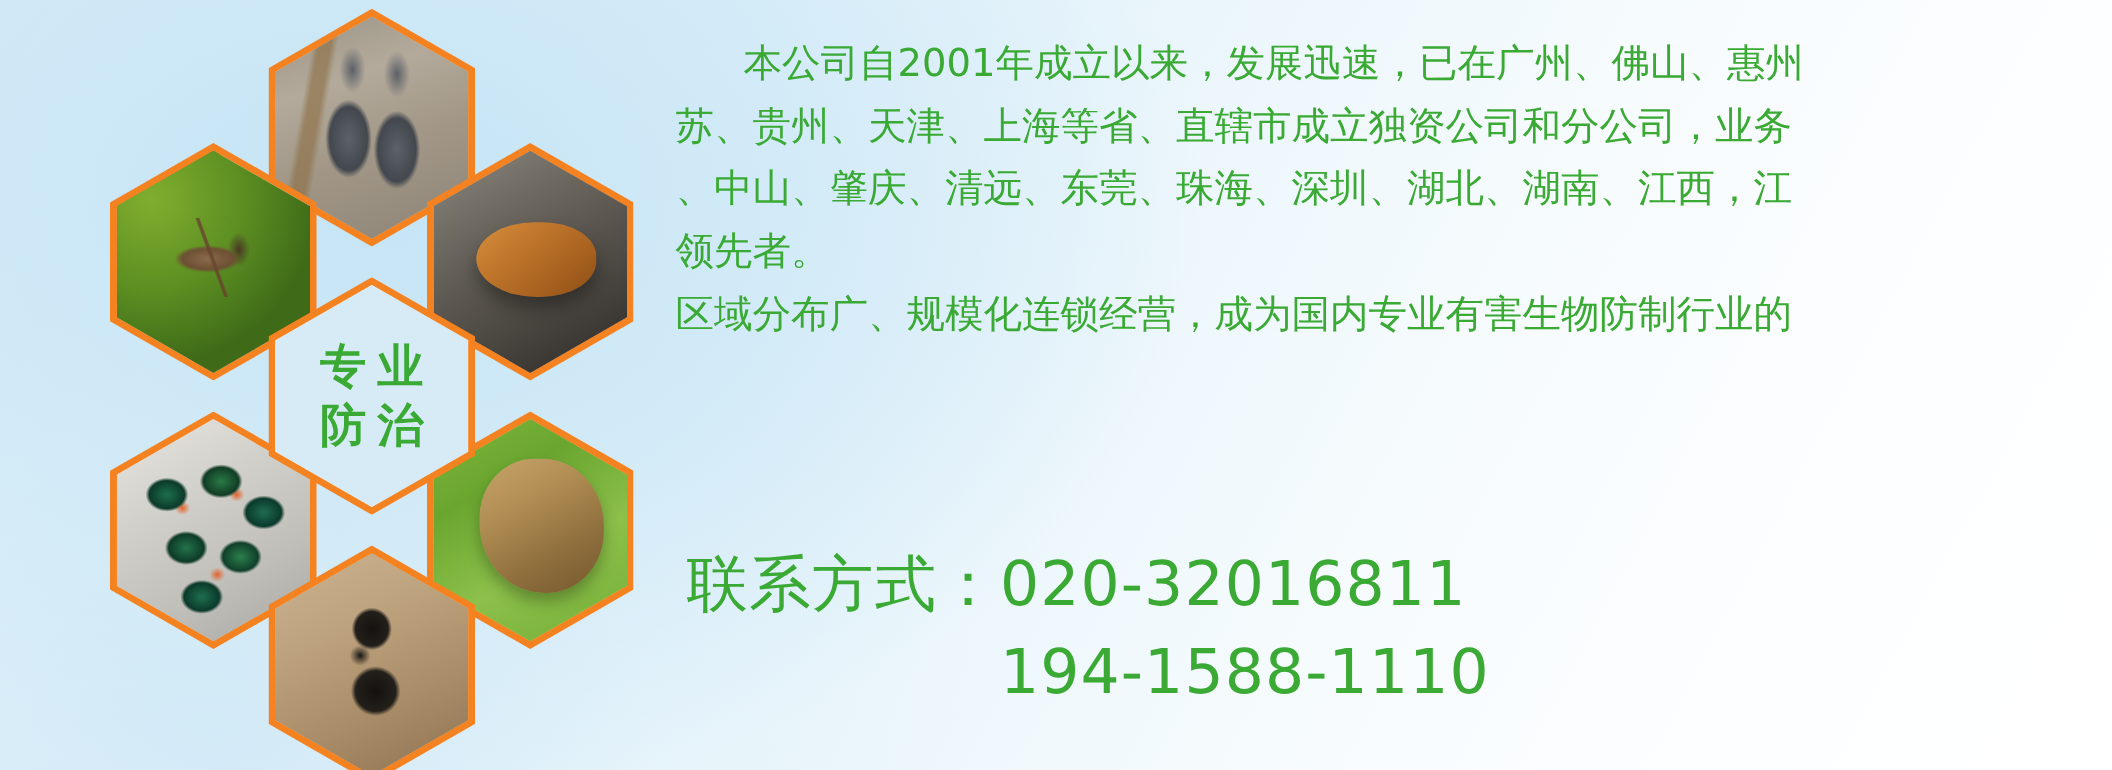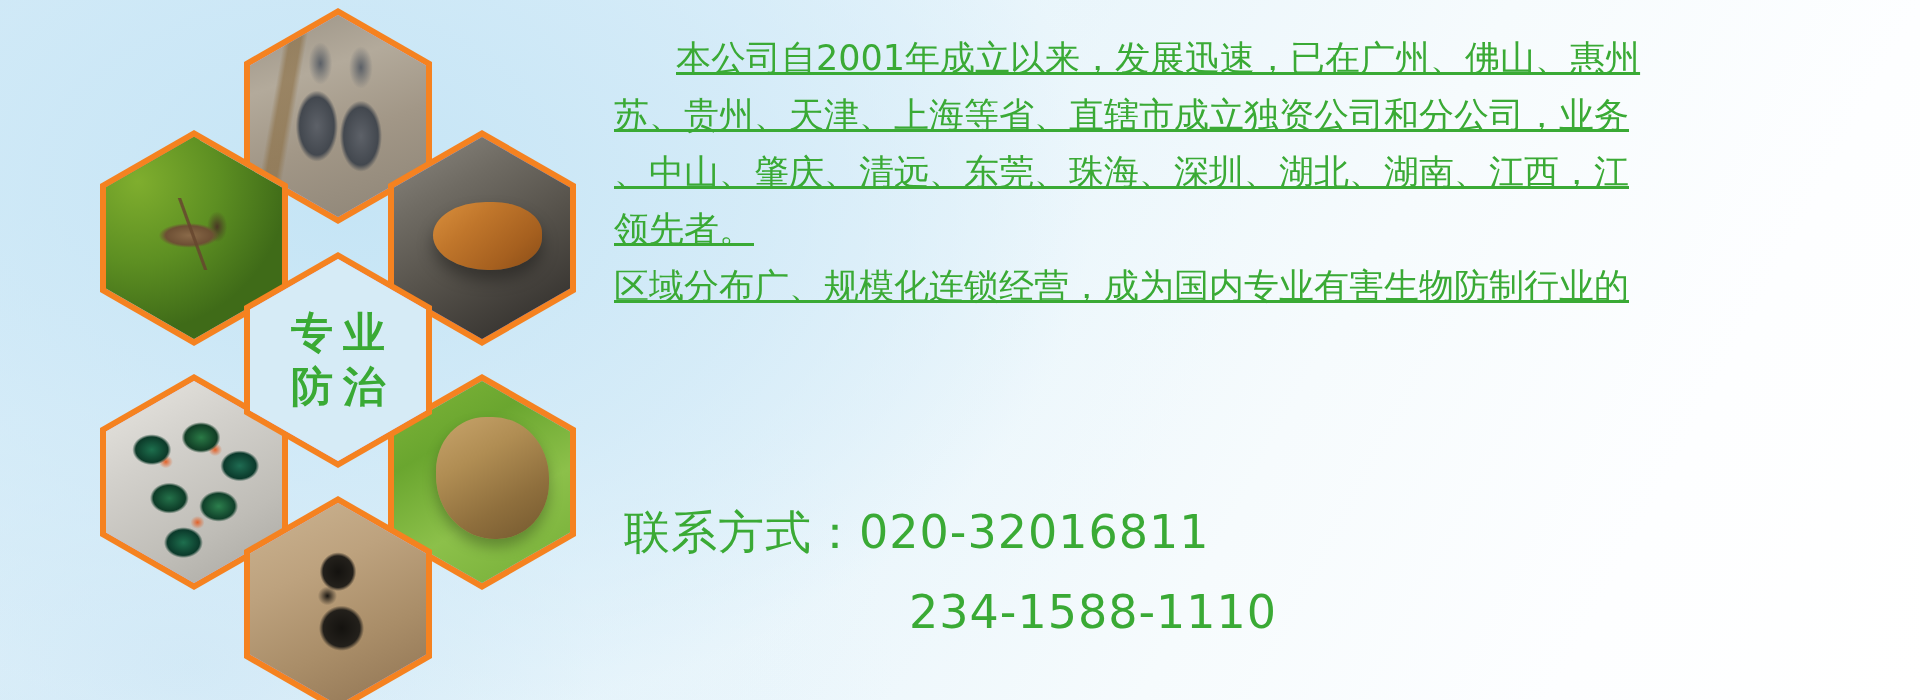--- a/index.html
+++ b/index.html
@@ -20,21 +20,21 @@
   #honeycomb{position:absolute;left:88px;top:6px;width:500px;height:560px;}
   .hex{
     position:absolute;width:188px;height:216px;
     clip-path:polygon(50% 0%,100% 25%,100% 75%,50% 100%,0% 75%,0% 25%);
     background:#f58220;
   }
   .hex .inner{
     position:absolute;left:6px;top:7px;width:176px;height:202px;
     clip-path:polygon(50% 0%,100% 25%,100% 75%,50% 100%,0% 75%,0% 25%);
     overflow:hidden;
-    background:#c4b5fd;
+    background:#fdba74;
   }
   .hex .art{position:absolute;inset:0;}
 
   
   .h-top   {left:156px;  top:2px;}
   .h-ul    {left:12px;   top:124px;}
   .h-ur    {left:300px;  top:124px;}
   .h-c     {left:156px;  top:246px;}
   .h-ll    {left:12px;   top:368px;}
   .h-lr    {left:300px;  top:368px;}
@@ -123,28 +123,27 @@
     box-shadow:0 8px 14px rgba(0,0,0,.28);
   }
 
   
   #copy{position:absolute;left:614px;top:30px;width:1285px;}
   .para-line{
     color:#3aaa35;
     font-size:35px;line-height:57px;
     font-family:"DejaVu Sans","Liberation Sans",sans-serif;
     white-space:nowrap;
-    text-decoration:underline;
   }
   .para-line.first{text-indent:62px;}
 
   #contact{position:absolute;left:624px;top:492px;}
   .contact-line{
     color:#3aaa35;
-    font-size:46px;line-height:80px;letter-spacing:1px;
+    font-size:56px;line-height:80px;letter-spacing:1px;
     font-family:"DejaVu Sans","Liberation Sans",sans-serif;
     white-space:nowrap;
   }
   .contact-line.second{padding-left:285px;}
 </style>
 </head>
 <body>
 
 <div id="banner">
 
@@ -199,16 +198,16 @@
   <div id="copy">
     <div class="para-line first">本公司自2001年成立以来，发展迅速，已在广州、佛山、惠州</div>
     <div class="para-line">苏、贵州、天津、上海等省、直辖市成立独资公司和分公司，业务</div>
     <div class="para-line">、中山、肇庆、清远、东莞、珠海、深圳、湖北、湖南、江西，江</div>
     <div class="para-line">领先者。</div>
     <div class="para-line">区域分布广、规模化连锁经营，成为国内专业有害生物防制行业的</div>
   </div>
 
   <div id="contact">
     <div class="contact-line"><span>联系方式：</span><span>020-32016811</span></div>
-    <div class="contact-line second"><span>234-1588-1110</span></div>
+    <div class="contact-line second"><span>194-1588-1110</span></div>
   </div>
 
 </div>
 
 </body></html>

